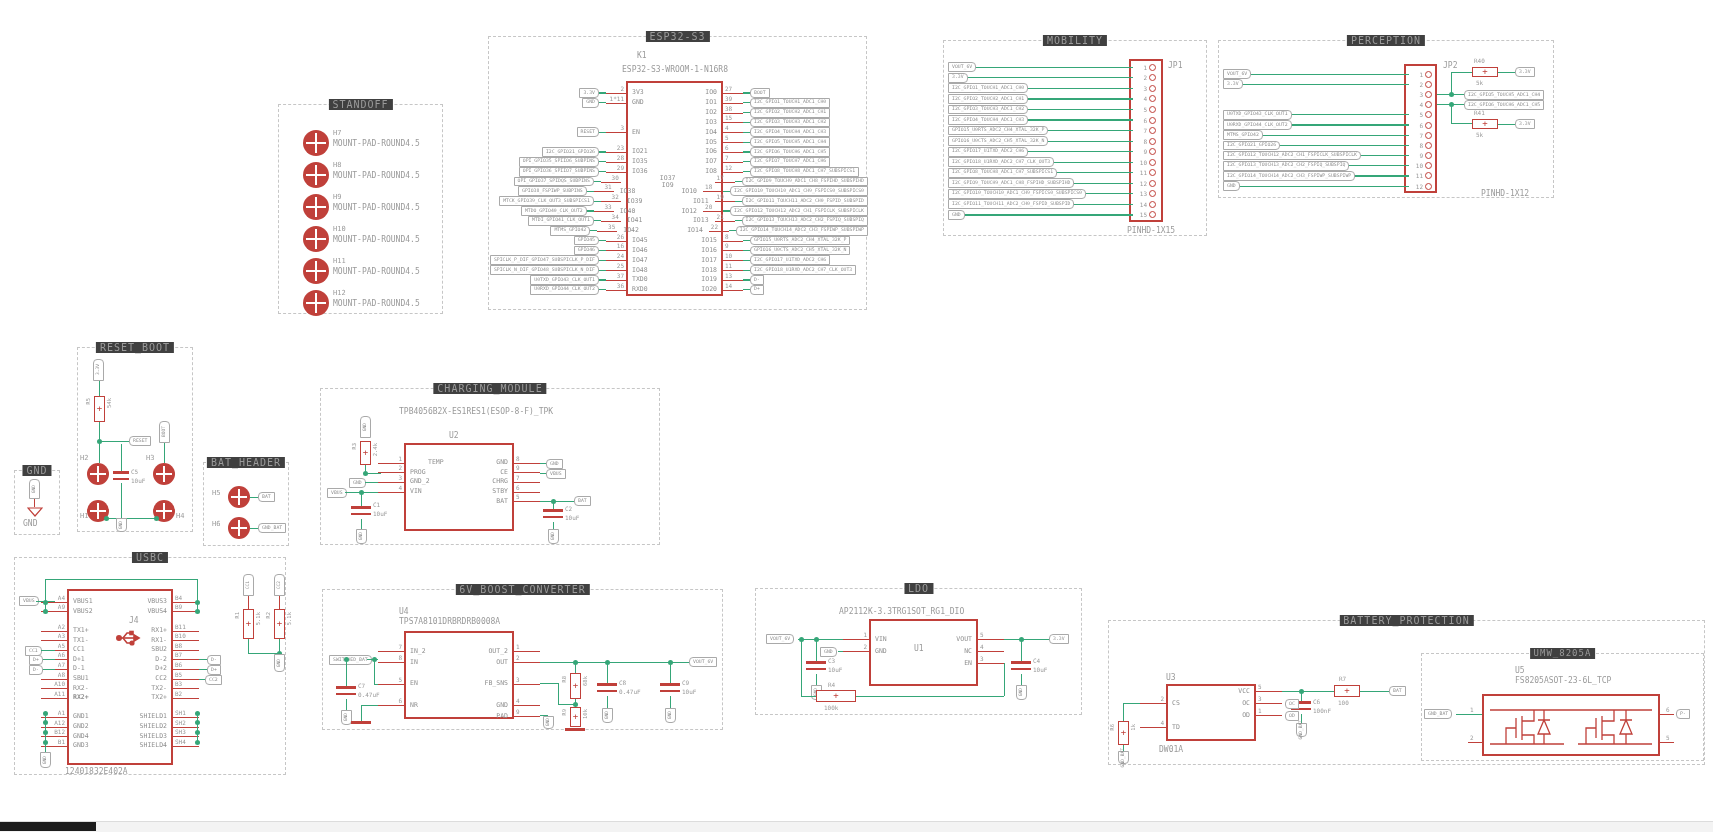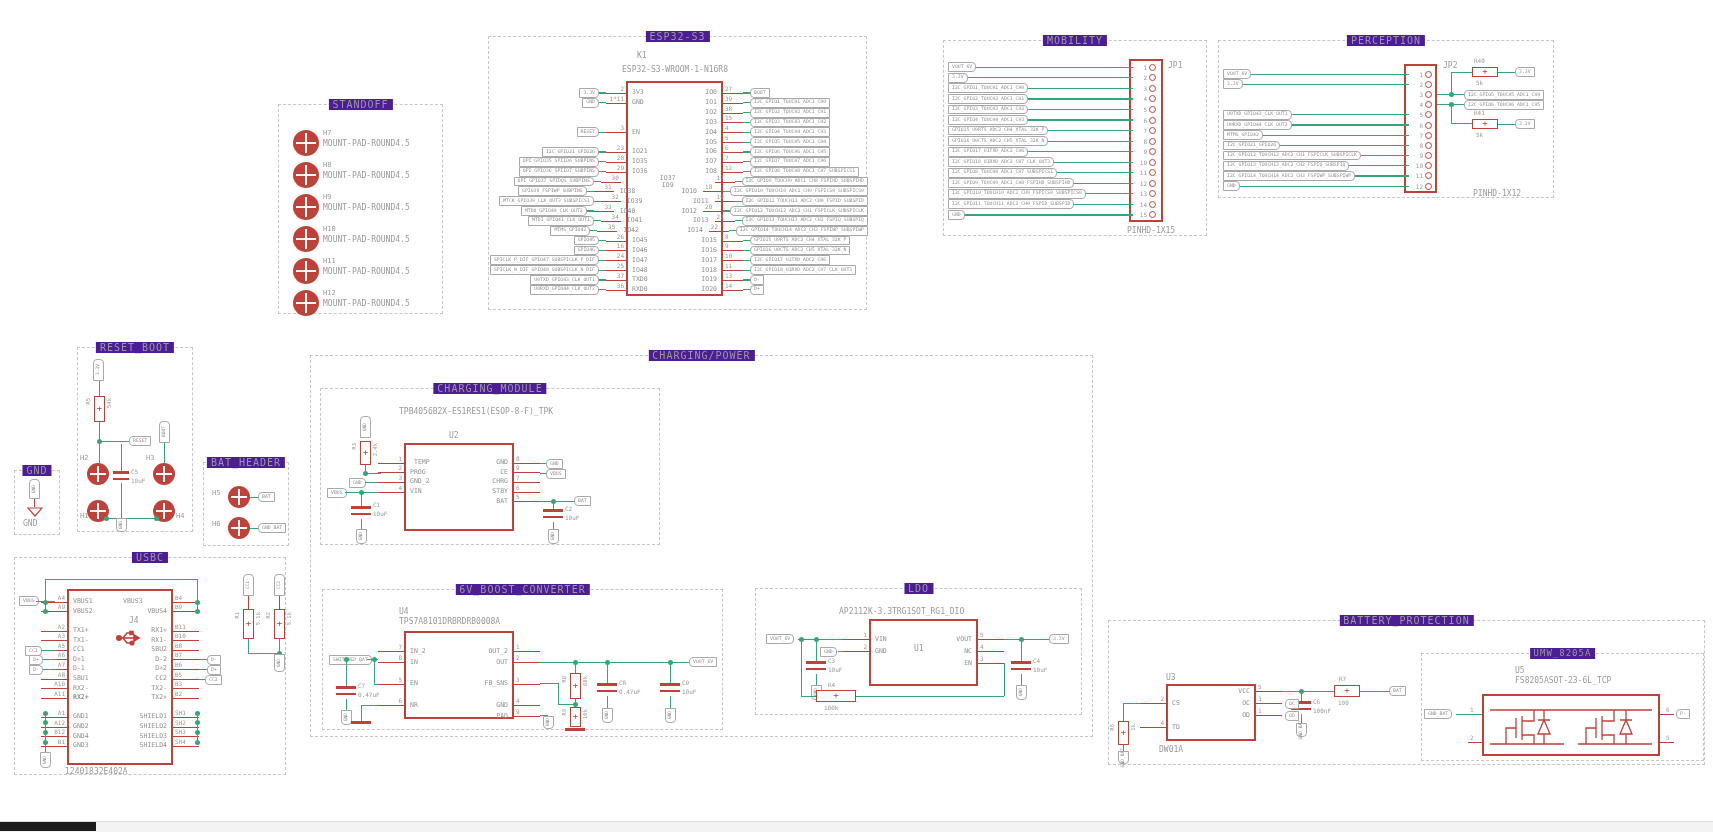--- a/index.html
+++ b/index.html
@@ -3,21 +3,21 @@
 <meta charset="utf-8">
 <style>
   :root{
     --red:#c0403a; --green:#35a678; --gray:#a9a9a9; --txt:#979797; --dash:#c6c6c6;
   }
   *{box-sizing:border-box;margin:0;padding:0;}
   html,body{background:#fff;}
   #canvas{position:relative;width:1713px;height:832px;background:#fff;overflow:hidden;
     font-family:"DejaVu Sans Mono","Liberation Mono",monospace;color:var(--txt);}
   .blk{position:absolute;border:1px dashed var(--dash);}
-  .blk-title{position:absolute;top:-6px;left:50%;transform:translateX(-50%);background:#4c1d95;
+  .blk-title{position:absolute;top:-6px;left:50%;transform:translateX(-50%);background:#404040;
     padding:0 4px;color:#9a9a9a;font-size:10px;letter-spacing:1px;white-space:nowrap;line-height:11px;}
   .icbox{position:absolute;border:2px solid var(--red);background:transparent;}
   .ref{position:absolute;font-size:8px;color:#9a9a9a;white-space:nowrap;line-height:9px;}
   .lbl{position:absolute;font-size:7px;color:#9a9a9a;white-space:nowrap;line-height:8px;}
   .rows{position:absolute;}
   .prow{display:flex;height:9.85px;align-items:center;}
   .lzone{display:flex;justify-content:flex-end;align-items:center;}
   .rzone{flex:1;display:flex;flex-direction:row-reverse;justify-content:flex-end;align-items:center;}
   .icz{display:flex;justify-content:space-between;align-items:center;}
   .pname{font-size:6.5px;color:#8f8f8f;line-height:7px;white-space:nowrap;}
@@ -540,21 +540,21 @@
           <span class="pnum">15</span>
           <span class="pc"></span>
         </div>
       </div>
   </div>
 
   <div class="blk" style="left:1218px;top:40px;width:336px;height:158px;">
     <span class="blk-title">PERCEPTION</span>
     <div class="icbox" style="left:185px;top:23px;width:33px;height:129px;"></div>
     <span class="ref" style="left:224px;top:20px;">JP2</span>
-    <span class="ref" style="left:212px;top:148px;padding-left:42px;">PINHD-1X12</span>
+    <span class="ref" style="left:220px;top:148px;padding-left:42px;">PINHD-1X12</span>
     <div class="rows" style="left:4px;top:28px;width:209px;">
 
         <div class="prow" style="height:10.2px;justify-content:flex-end;">
           <span class="tag pr">VOUT_6V</span>
           <span class="gw fx"></span>
           <span class="pnum">1</span>
           <span class="pc"></span>
         </div>
 
         <div class="prow" style="height:10.2px;justify-content:flex-end;">
@@ -650,21 +650,21 @@
     <i class="w" style="left:232px;top:82px;width:21px;height:1.2px;"></i>
     <div class="hres" style="left:253px;top:78px;width:26px;height:10px;"></div>
     <span class="slbl" style="left:255px;top:68px;">R41</span>
     <span class="slbl" style="left:257px;top:90px;">5k</span>
     <i class="w" style="left:279px;top:83px;width:17px;height:1.2px;"></i>
     <span class="tag pl abs" style="left:296px;top:78px;">3.3V</span>
   </div>
 
   <div class="blk" style="left:278px;top:104px;width:165px;height:210px;">
     <span class="blk-title">STANDOFF</span>
-    <div class="rows" style="left:14px;top:22px;width:150px;">
+    <div class="rows" style="left:24px;top:22px;width:150px;">
 
         <div style="position:relative;height:32px;">
           <span class="pad" style="left:0;top:3px;width:26px;height:26px;"></span>
           <span class="lbl" style="left:30px;top:2px;">H7</span>
           <span class="lbl" style="left:30px;top:13px;font-size:8px;">MOUNT-PAD-ROUND4.5</span>
         </div>
 
         <div style="position:relative;height:32px;">
           <span class="pad" style="left:0;top:3px;width:26px;height:26px;"></span>
           <span class="lbl" style="left:30px;top:2px;">H8</span>
@@ -777,21 +777,21 @@
         <circle cx="17" cy="15" r="1.8"></circle>
       </g>
     </svg>
     <span class="ref" style="left:50px;top:209px;">12401832E402A</span>
     <div class="rows usb" style="left:26px;top:39px;width:158px;">
 
         <div class="prow" style="height:9.6px;">
           <span class="stub" style="min-width:26px;">A4</span>
           <span class="pname" style="width:46px;padding-left:6px;">VBUS1</span>
           <span style="flex:1;"></span>
-          <span class="pname" style="width:50px;text-align:left;padding-right:6px;">VBUS3</span>
+          <span class="pname" style="width:50px;text-align:right;padding-right:6px;">VBUS3</span>
           <span class="stub sr" style="min-width:26px;">B4</span>
         </div>
 
         <div class="prow" style="height:9.6px;">
           <span class="stub" style="min-width:26px;">A9</span>
           <span class="pname" style="width:46px;padding-left:6px;">VBUS2</span>
           <span style="flex:1;"></span>
           <span class="pname" style="width:50px;text-align:right;padding-right:6px;">VBUS4</span>
           <span class="stub sr" style="min-width:26px;">B9</span>
         </div>
@@ -964,34 +964,31 @@
     <div class="vtag dn" style="left:25px;top:194px;width:11px;height:16px;">
         <span>GND</span>
       </div>
     <i class="w" style="left:182px;top:154px;width:1.2px;height:30px;"></i>
     <i class="dot" style="left:182px;top:155px;"></i>
     <i class="dot" style="left:182px;top:164px;"></i>
     <i class="dot" style="left:182px;top:174px;"></i>
     <i class="dot" style="left:182px;top:184px;"></i>
   </div>
 
-  <div class="blk" style="left:310px;top:355px;width:783px;height:382px;">
-    <span class="blk-title">CHARGING/POWER</span>
-  </div>
 
   <div class="blk" style="left:320px;top:388px;width:340px;height:157px;">
     <span class="blk-title">CHARGING_MODULE</span>
     <span class="ref" style="left:78px;top:18px;">TPB4056B2X-ES1RES1(ESOP-8-F)_TPK</span>
     <span class="ref" style="left:128px;top:42px;">U2</span>
     <div class="icbox" style="left:83px;top:54px;width:110px;height:88px;"></div>
     <div class="rows" style="left:57px;top:69px;width:162px;">
 
         <div class="prow" style="height:9.6px;">
           <span class="stub" style="min-width:26px;">1</span>
-          <span class="pname" style="width:48px;padding-left:10px;">TEMP</span>
+          <span class="pname" style="width:48px;padding-left:24px;">TEMP</span>
           <span style="flex:1;"></span>
           <span class="pname" style="width:50px;text-align:right;padding-right:6px;">GND</span>
           <span class="stub sr" style="min-width:26px;">8</span>
         </div>
 
         <div class="prow" style="height:9.6px;">
           <span class="stub" style="min-width:26px;">2</span>
           <span class="pname" style="width:48px;padding-left:6px;">PROG</span>
           <span style="flex:1;"></span>
           <span class="pname" style="width:50px;text-align:right;padding-right:6px;">CE</span>

